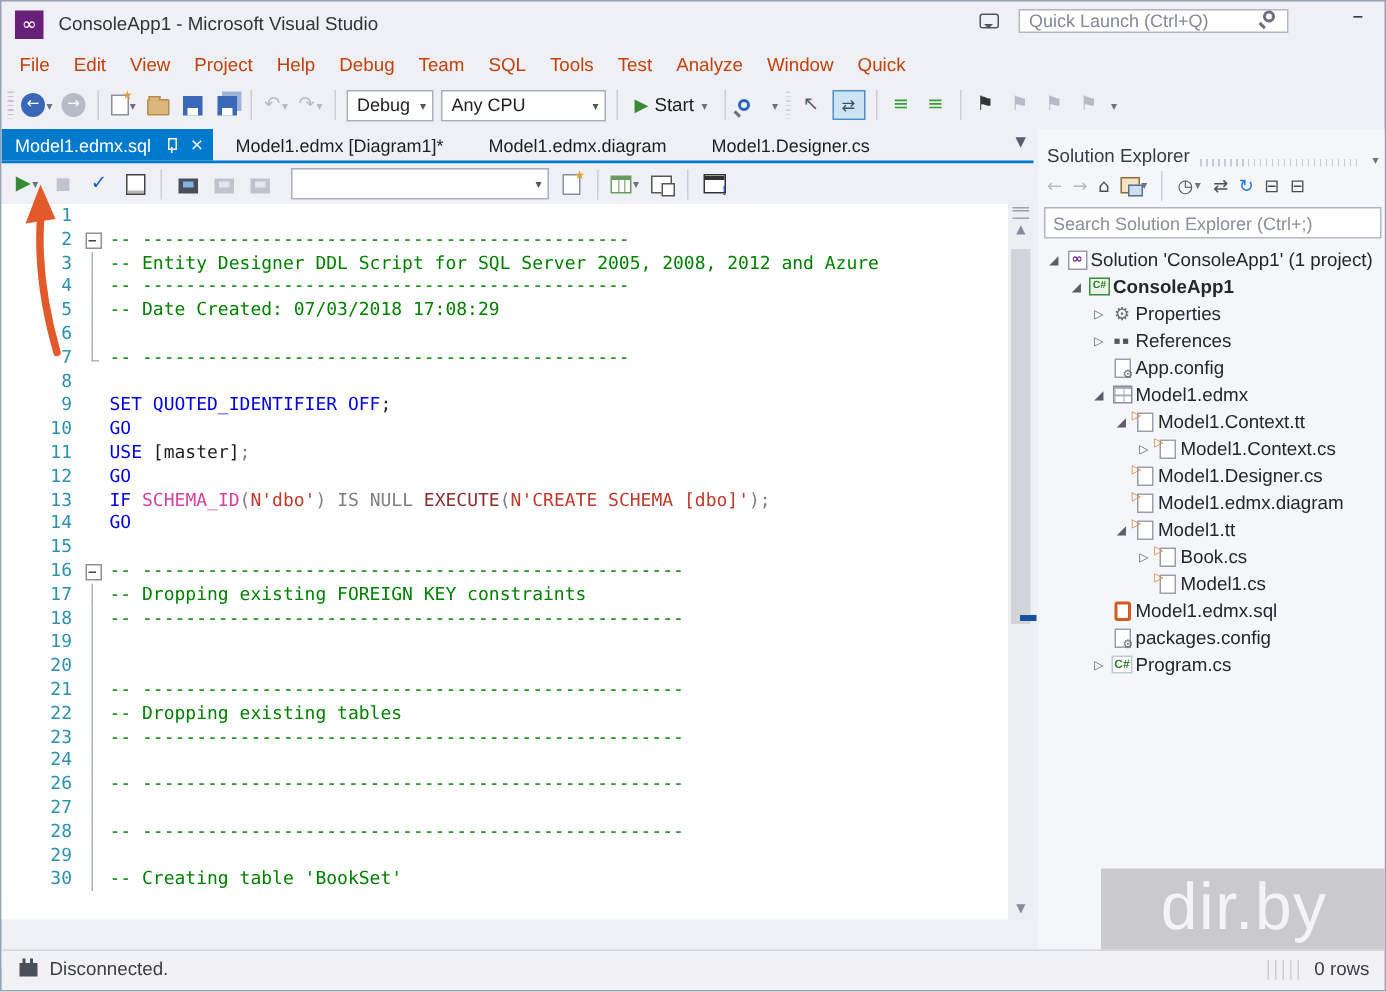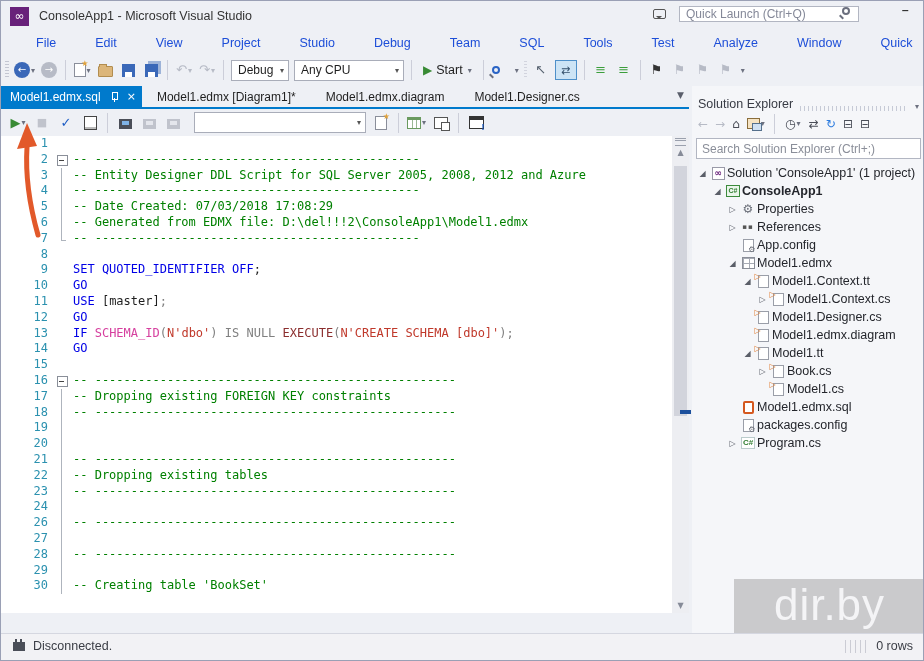--- a/index.html
+++ b/index.html
@@ -15,21 +15,21 @@
   #qlwrap { position:absolute; left:678px; top:5px; width:180px; height:16px; background:#fff; border:1px solid #b2b6c2; display:flex; align-items:flex-start; }
   #qlwrap .ph { flex:1; color:#848898; font-size:12px; padding-left:6px; }
   .mag { width:8px; height:8px; border:2px solid #6b6f7e; border-radius:50%; position:relative; margin-right:8px; }
   .mag::after { content:""; position:absolute; width:5px; height:2px; background:#6b6f7e; left:-5px; top:7px; transform:rotate(45deg); }
   #feedback-ic { position:absolute; left:652px; top:8px; width:13px; height:10px; border:1px solid #555; border-radius:2px; }
   #feedback-ic::after { content:""; position:absolute; left:2px; bottom:-4px; border:3px solid transparent; border-top-color:#555; }
   #min-btn { position:absolute; right:14px; top:0px; font-size:15px; color:#333; }
 
   
   #menubar { position:absolute; left:0; top:30px; width:100%; height:24px; display:flex; align-items:center; padding-left:4px; }
-  .menu-item { padding:3px 8px; color:#1d4ed8;margin-left:23px; }
+  .menu-item { padding:3px 8px; color:#c2410c; }
 
   
   #toolbar { position:absolute; left:0; top:54px; width:100%; height:30px; display:flex; align-items:center; gap:5px; padding-left:4px; }
   .tsep { width:1px; height:20px; background:#ccced9; margin:0 2px; }
   .grip { width:4px; height:18px; background:repeating-linear-gradient(#c3c6d2 0 1px, transparent 1px 3px); }
   .tbtn { display:flex; align-items:center; justify-content:center; min-width:18px; height:22px; }
   .circ { width:16px; height:16px; border-radius:50%; color:#fff; font-size:10px; line-height:16px; text-align:center; }
   .circ.blue { background:#3a68b8; }
   .circ.gray { background:#b7bbc6; }
   .dd { font-size:8px; color:#6d7180; margin-left:1px; }
@@ -166,21 +166,21 @@
       <span class="mag"></span>
     </div>
     <div id="min-btn" class="glyph">–</div>
   </div>
 
   <div id="menubar">
       <span class="menu-item">File</span>
       <span class="menu-item">Edit</span>
       <span class="menu-item">View</span>
       <span class="menu-item">Project</span>
-      <span class="menu-item">Studio</span>
+      <span class="menu-item">Help</span>
       <span class="menu-item">Debug</span>
       <span class="menu-item">Team</span>
       <span class="menu-item">SQL</span>
       <span class="menu-item">Tools</span>
       <span class="menu-item">Test</span>
       <span class="menu-item">Analyze</span>
       <span class="menu-item">Window</span>
       <span class="menu-item">Quick</span>
     </div>
 
@@ -355,21 +355,20 @@
         <span class="ctext"><span class="c-cm">-- ---------------------------------------------</span></span>
       </div>
       <div class="crow">
         <span class="ln">5</span>
         <span class="fc line"></span>
         <span class="ctext"><span class="c-cm">-- Date Created: 07/03/2018 17:08:29</span></span>
       </div>
       <div class="crow">
         <span class="ln">6</span>
         <span class="fc line"></span>
-        <span class="ctext"><span class="c-cm">-- Generated from EDMX file: D:\del!!!2\ConsoleApp1\Model1.edmx</span></span>
       </div>
       <div class="crow">
         <span class="ln">7</span>
         <span class="fc end"></span>
         <span class="ctext"><span class="c-cm">-- ---------------------------------------------</span></span>
       </div>
       <div class="crow">
         <span class="ln">8</span>
         <span class="fc"></span>
         <span class="ctext"></span>

